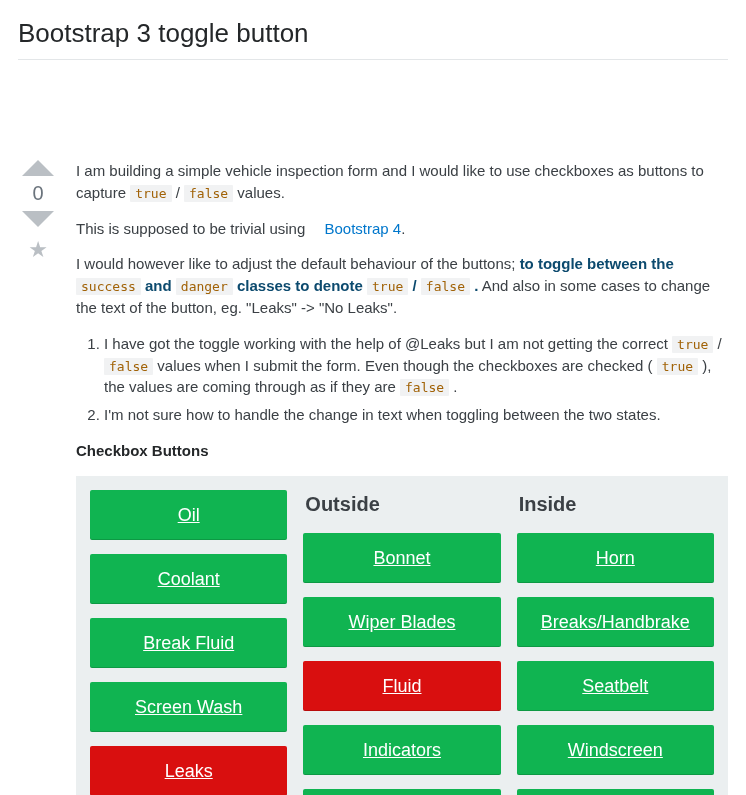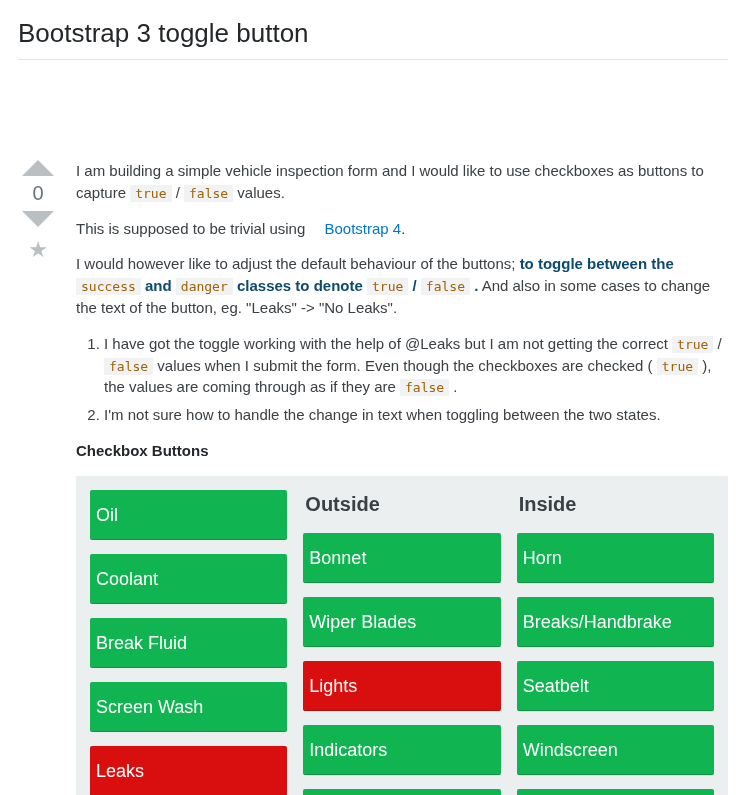--- a/index.html
+++ b/index.html
@@ -62,25 +62,26 @@
   .panel{
     background:var(--panel);padding:14px 14px 8px 14px;margin-top:4px;
   }
   .cols{display:flex;gap:16px;}
   .col{flex:1;display:flex;flex-direction:column;}
   .col-h{
     font-size:20px;font-weight:700;color:var(--header);
     margin:0 0 14px 2px;
   }
   .btn{
-    color:#fff;text-align:left;
+    color:#fff;text-align:center;
     padding:12px 6px;margin-bottom:14px;
     font-size:18px;border-radius:2px;cursor:pointer;
     user-select:none;
     box-shadow:inset 0 -1px 0 rgba(0,0,0,.15);
+    text-decoration:underline;
   }
   .btn-success{background:var(--green2);}
   .btn-danger{background:var(--red);}
 </style>
 </head>
 <body>
 
 <div class="page">
   <h1>Bootstrap 3 toggle button</h1>
   <hr class="title-rule">
@@ -122,21 +123,21 @@
               <div class="btn btn-success">Oil</div>
               <div class="btn btn-success">Coolant</div>
               <div class="btn btn-success">Break Fluid</div>
               <div class="btn btn-success">Screen Wash</div>
               <div class="btn btn-danger">Leaks</div>
             </div>
             <div class="col">
               <div class="col-h">Outside</div>
               <div class="btn btn-success">Bonnet</div>
               <div class="btn btn-success">Wiper Blades</div>
-              <div class="btn btn-danger">Lights</div>
+              <div class="btn btn-danger">Fluid</div>
               <div class="btn btn-success">Indicators</div>
               <div class="btn btn-success">Cleanliness</div>
             </div>
             <div class="col">
               <div class="col-h">Inside</div>
               <div class="btn btn-success">Horn</div>
               <div class="btn btn-success">Breaks/Handbrake</div>
               <div class="btn btn-success">Seatbelt</div>
               <div class="btn btn-success">Windscreen</div>
               <div class="btn btn-success">Cleanliness</div>

